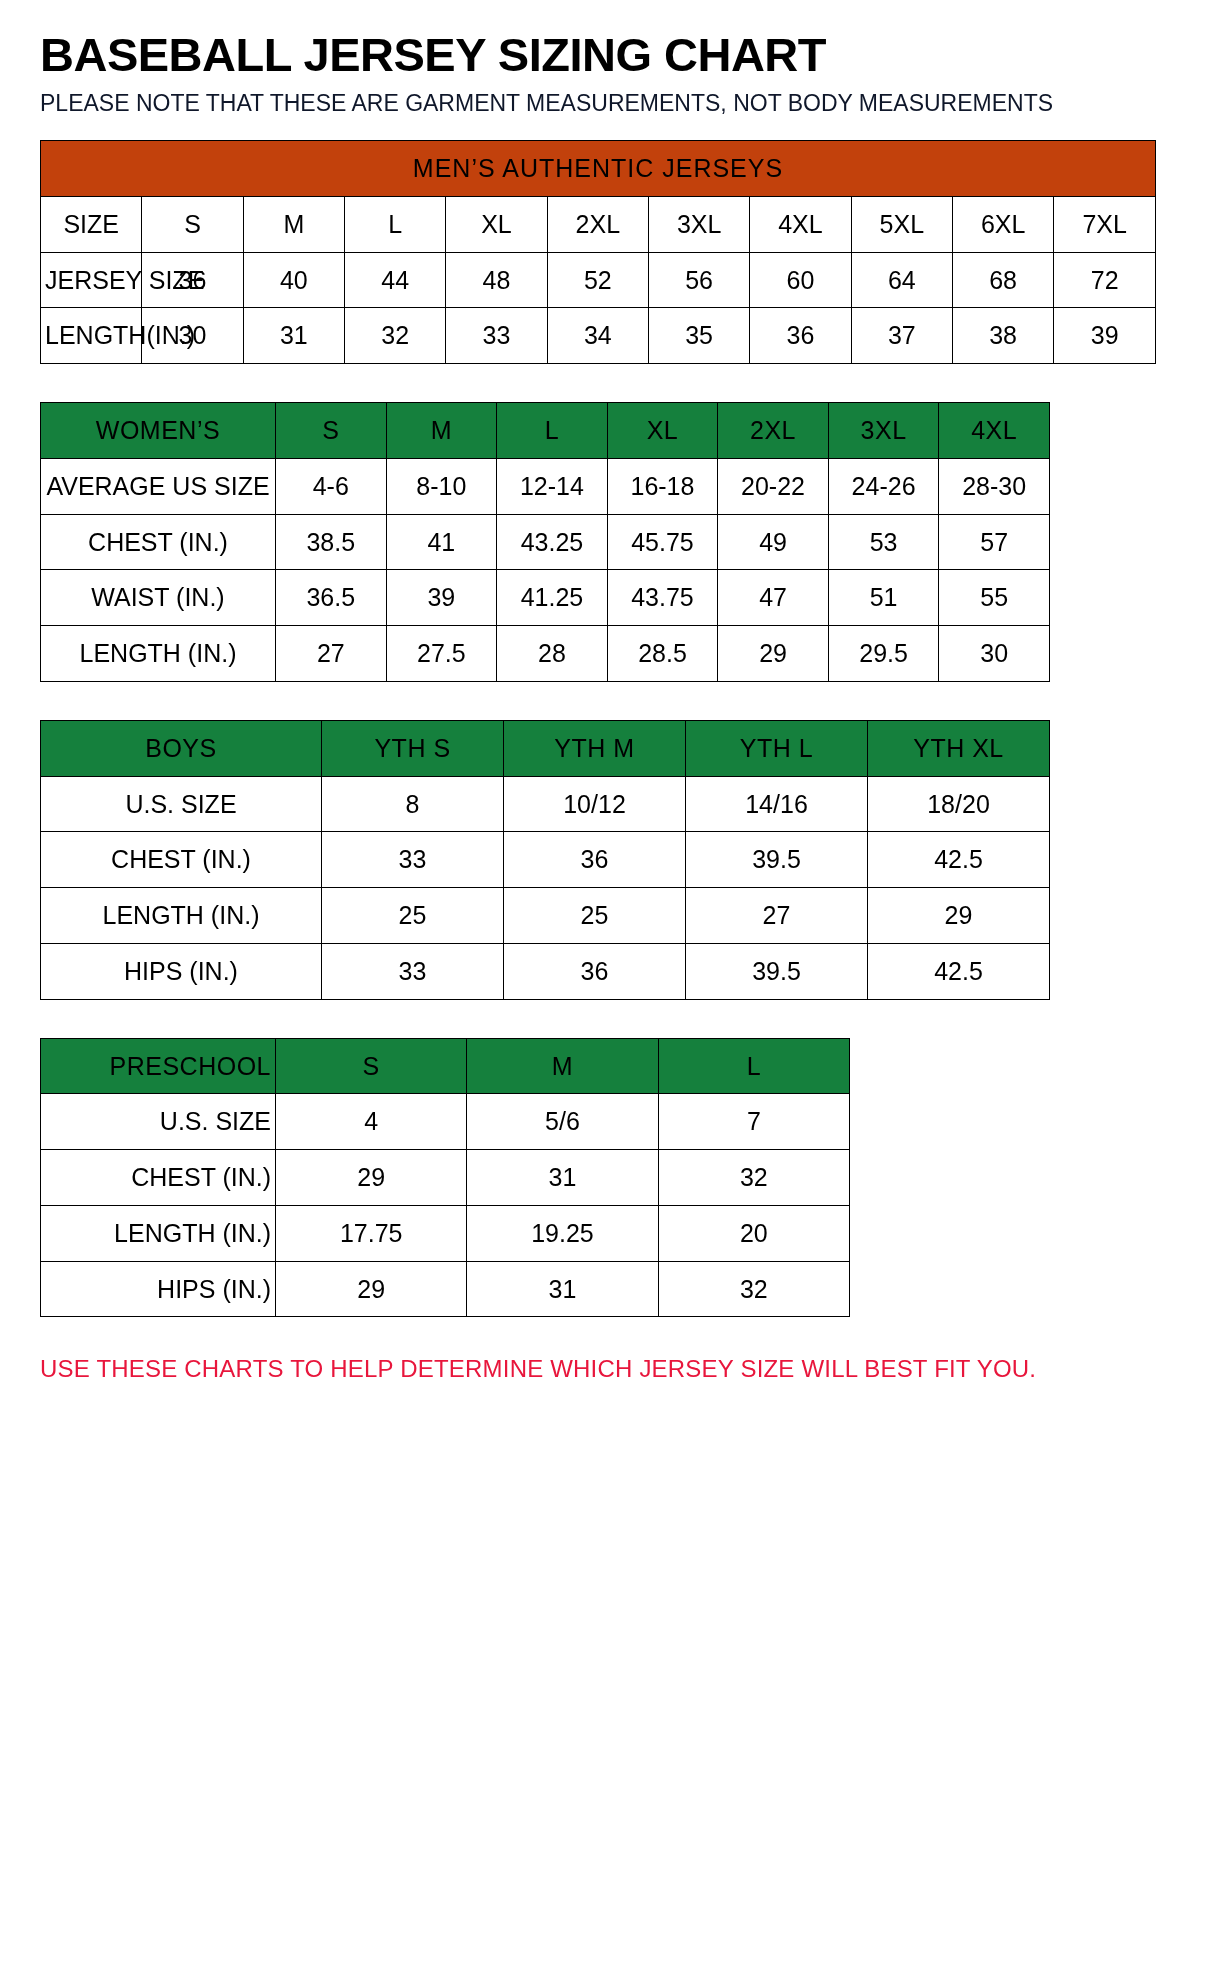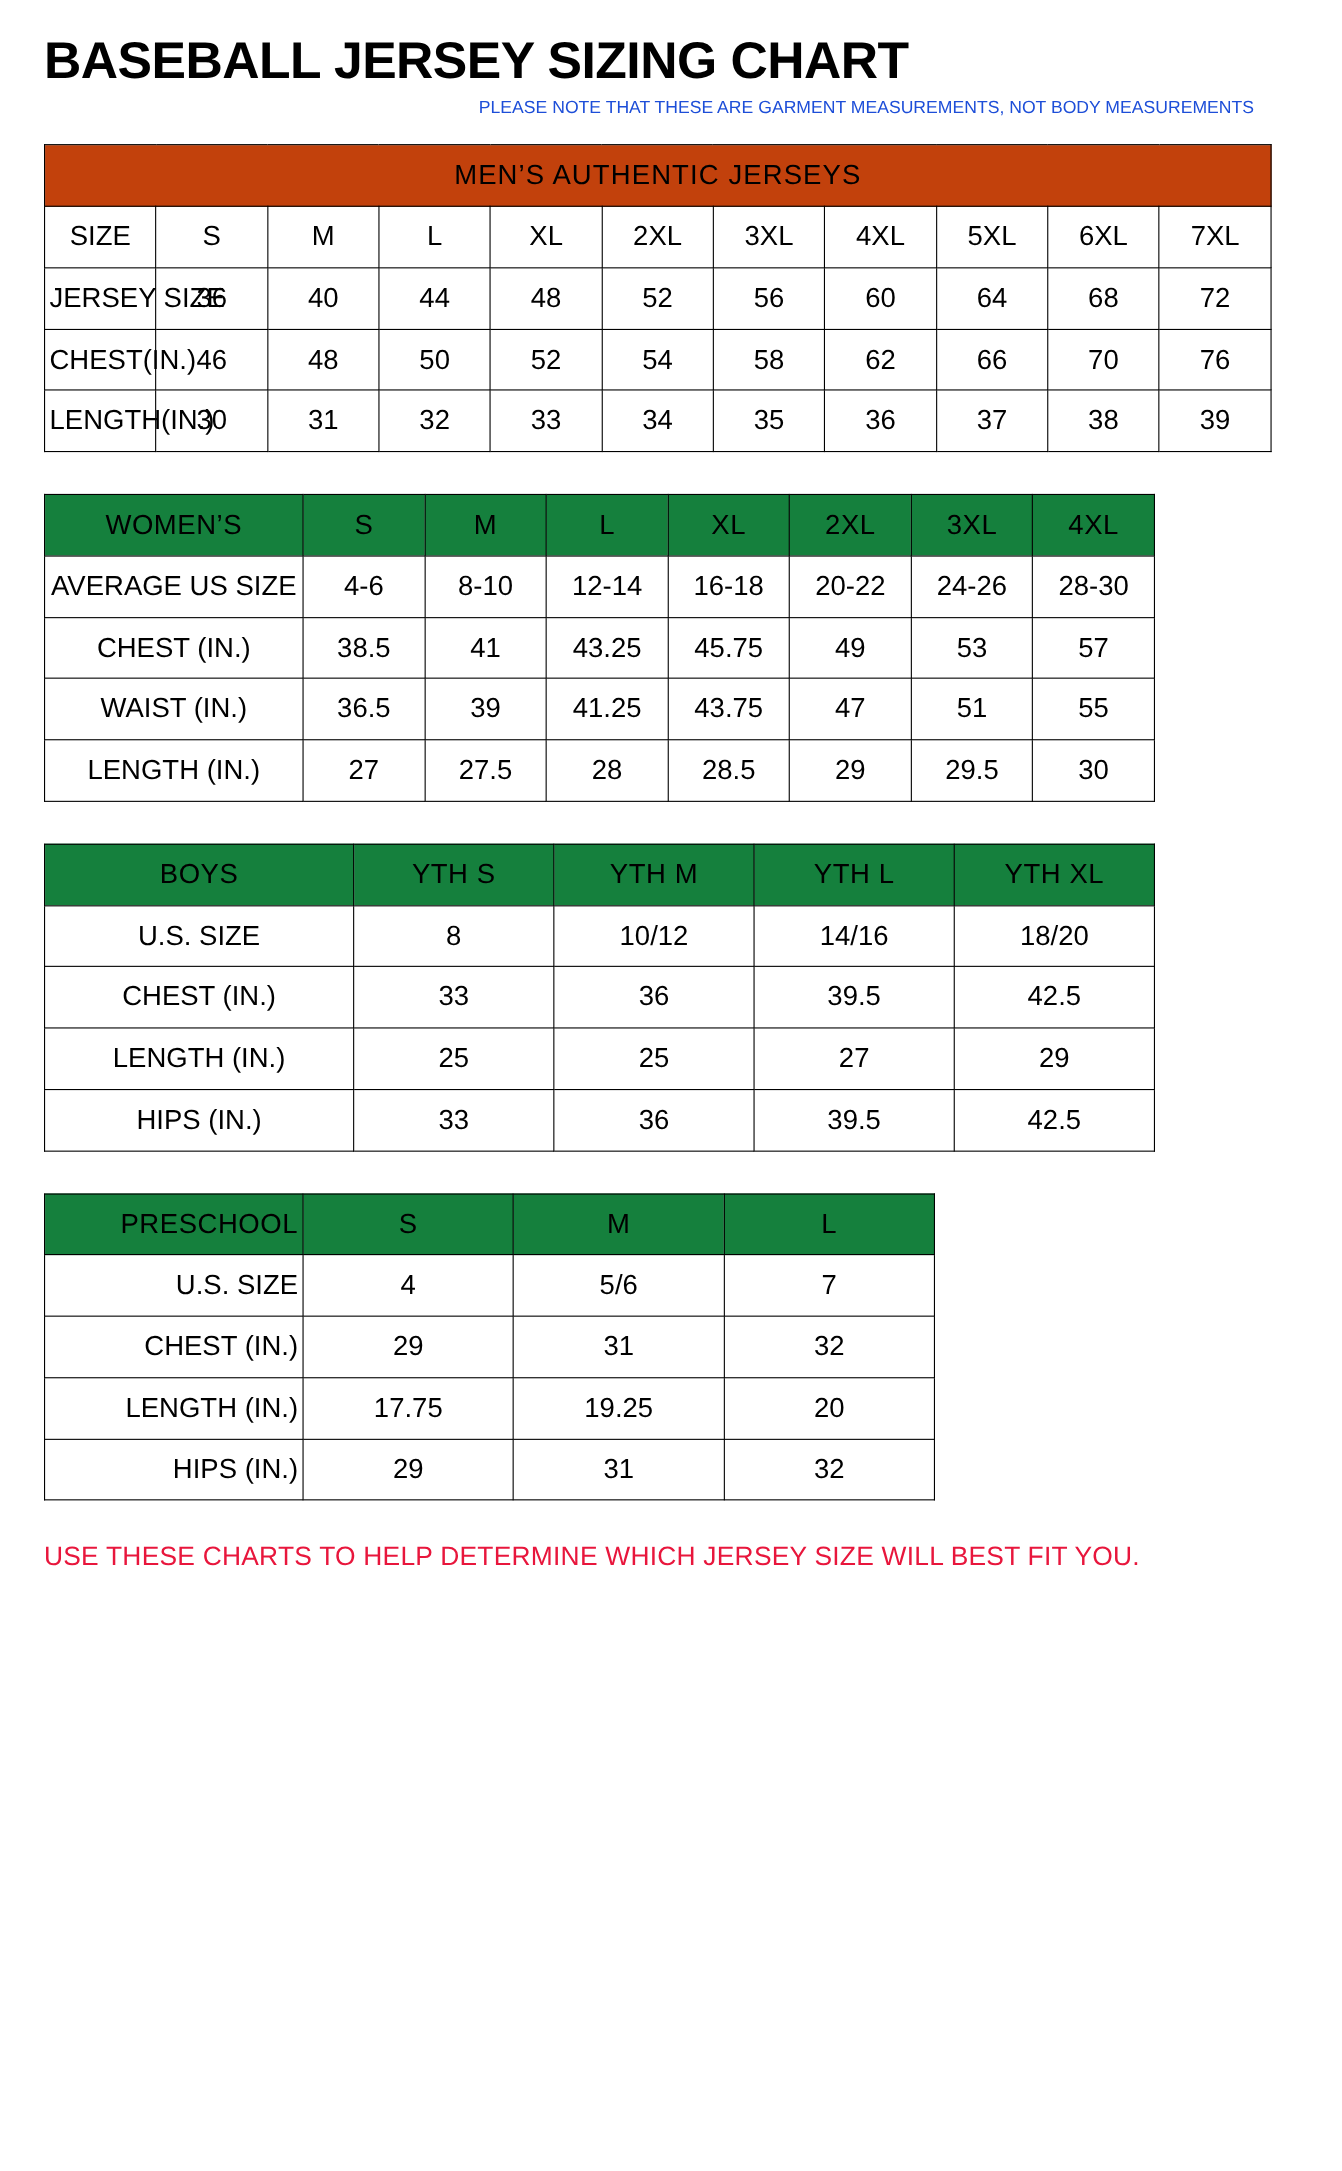--- a/index.html
+++ b/index.html
@@ -17,26 +17,25 @@
   }
   .title {
     font-size: 47px;
     font-weight: bold;
     letter-spacing: -0.5px;
     color: #000000;
     margin: 0 0 10px 0;
     line-height: 1.05;
   }
   .note {
-    color: #1d4ed8;
-    font-size: 16px;
+    color: #0f172a;
+    font-size: 23px;
     line-height: 1.25;
     margin: 0 0 22px 0;
     max-width: 1100px;
-    text-align: right;
   }
   table.chart {
     border-collapse: collapse;
     width: 100%;
     margin-bottom: 38px;
     table-layout: fixed;
   }
   table.chart td, table.chart th {
     border: 1px solid #000000;
     text-align: center;
@@ -116,33 +115,20 @@
         <td>44</td>
         <td>48</td>
         <td>52</td>
         <td>56</td>
         <td>60</td>
         <td>64</td>
         <td>68</td>
         <td>72</td>
       </tr>
       <tr>
-        <td class="rowlabel">CHEST(IN.)</td>
-        <td>46</td>
-        <td>48</td>
-        <td>50</td>
-        <td>52</td>
-        <td>54</td>
-        <td>58</td>
-        <td>62</td>
-        <td>66</td>
-        <td>70</td>
-        <td>76</td>
-      </tr>
-      <tr>
         <td class="rowlabel">LENGTH(IN.)</td>
         <td>30</td>
         <td>31</td>
         <td>32</td>
         <td>33</td>
         <td>34</td>
         <td>35</td>
         <td>36</td>
         <td>37</td>
         <td>38</td>

